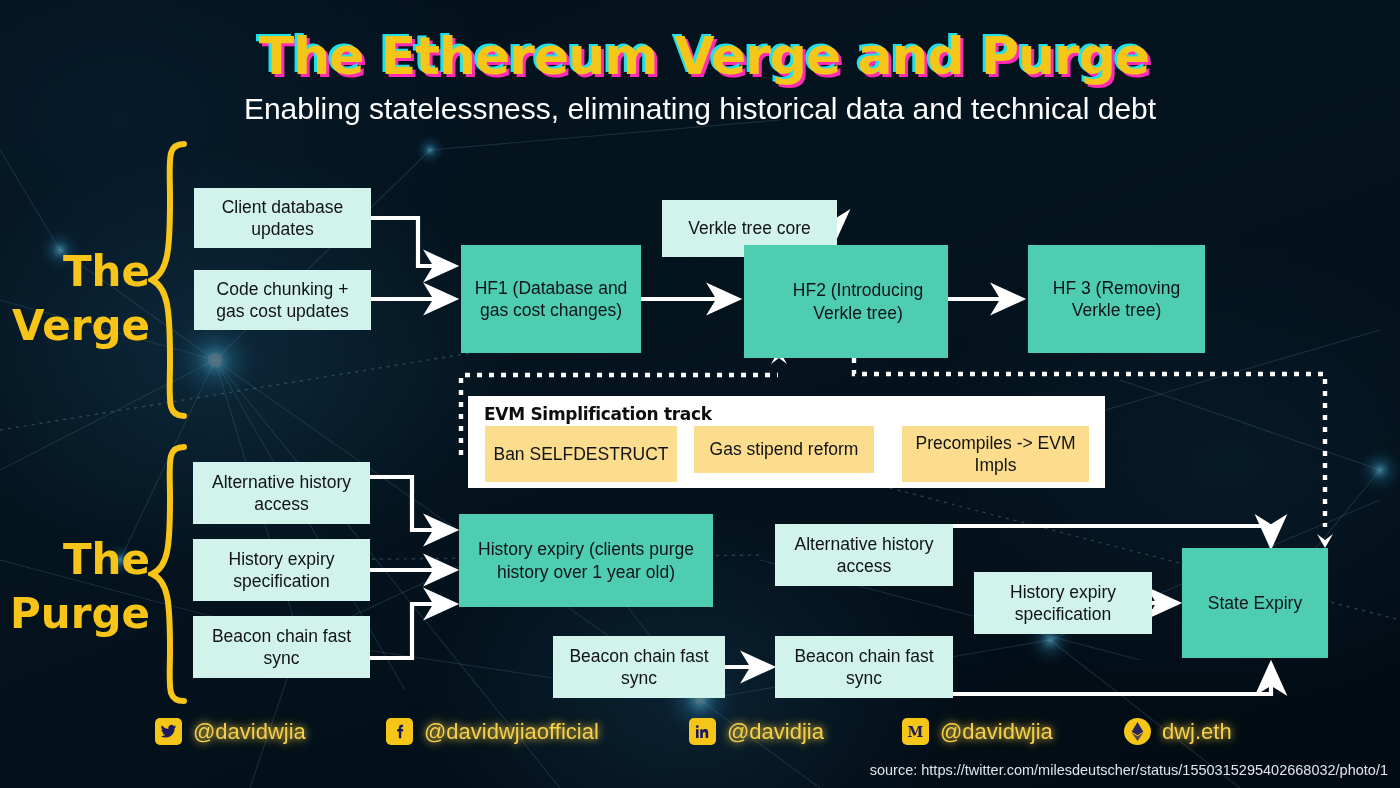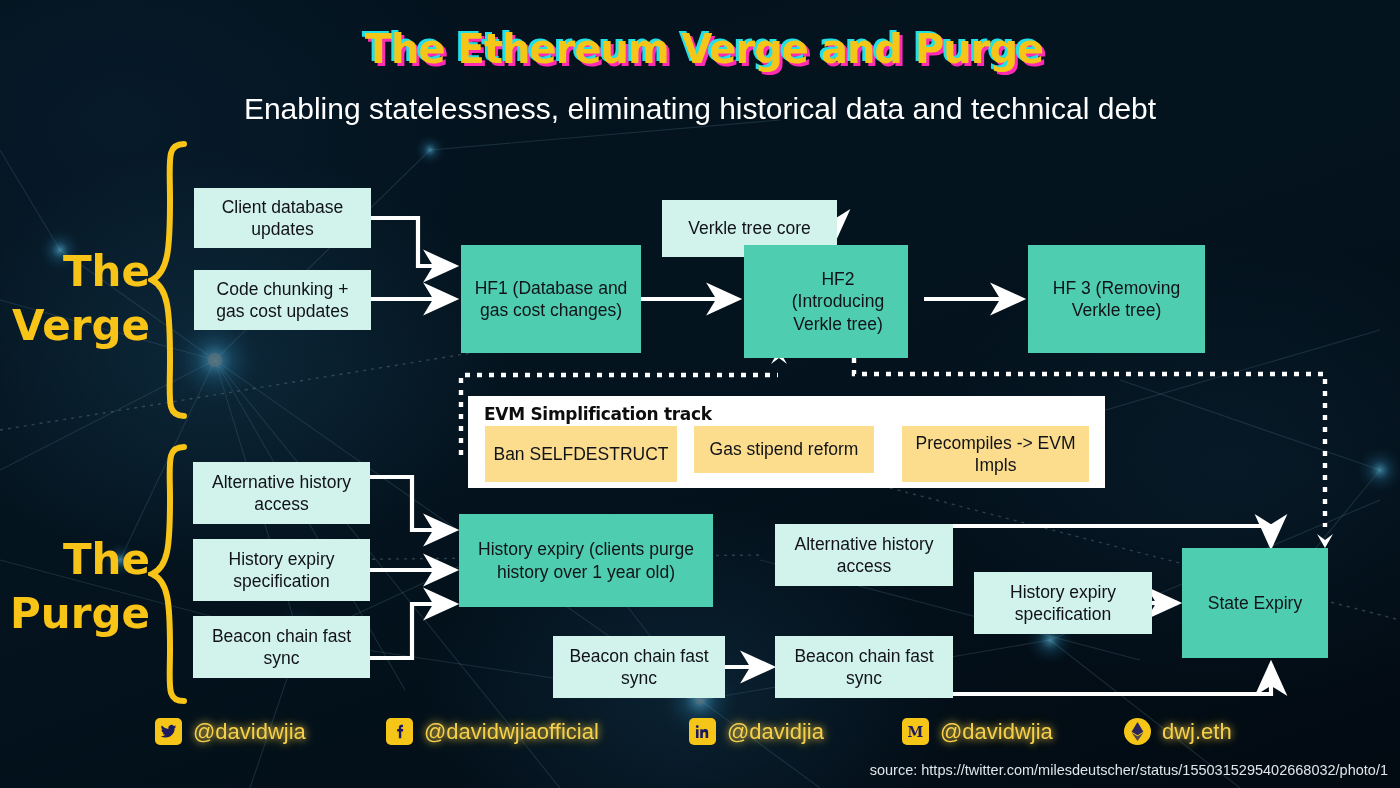--- a/index.html
+++ b/index.html
@@ -17,21 +17,21 @@
       linear-gradient(160deg,#03111c 0%,#04141f 40%,#03101a 70%,#020a12 100%);
   }
   #bgnet{position:absolute;inset:0;}
 
   
   .title{
     position:absolute;left:0;right:0;top:26px;
     text-align:center;
     font-family:"DejaVu Sans",sans-serif;
     font-weight:bold;
-    font-size:40px;
+    font-size:52px;
     letter-spacing:-1px;
     color:#f5c518;
     text-shadow:-3px -2px 0 #22e0e8, 3px 3px 0 #ff2bb5;
     white-space:nowrap;
     padding-left:8px;
   }
   .subtitle{
     position:absolute;left:0;right:0;top:92px;
     text-align:center;
     font-size:30px;
@@ -251,21 +251,21 @@
   </svg>
 
   <div class="node mint" style="left:194px;top:188px;width:177px;height:60px;">Client database updates</div>
 
   <div class="node mint" style="left:194px;top:270px;width:177px;height:60px;">Code chunking + gas cost updates</div>
 
   <div class="node mint" style="left:662px;top:156px;width:175px;height:57px;margin-top:44px;">Verkle tree core</div>
 
   <div class="node teal" style="left:461px;top:245px;width:180px;height:108px;">HF1 (Database and gas cost changes)</div>
 
-  <div class="node teal" style="left:744px;top:245px;width:164px;height:113px;padding-left:32px;">HF2 (Introducing Verkle tree)</div>
+  <div class="node teal" style="left:744px;top:245px;width:204px;height:113px;padding-left:32px;">HF2 (Introducing Verkle tree)</div>
 
   <div class="node teal" style="left:1028px;top:245px;width:177px;height:108px;">HF 3 (Removing Verkle tree)</div>
 
   <div class="evm-panel" style="left:468px;top:396px;width:637px;height:92px;">
     <div class="evm-title">EVM Simplification track</div>
     <div class="node yellow" style="left:226px;top:30px;width:180px;height:47px;">Gas stipend reform</div>
     <div class="node yellow" style="left:17px;top:30px;width:192px;height:56px;">Ban SELFDESTRUCT</div>
     <div class="node yellow" style="left:434px;top:30px;width:187px;height:56px;">Precompiles -&gt; EVM Impls</div>
   </div>
 

